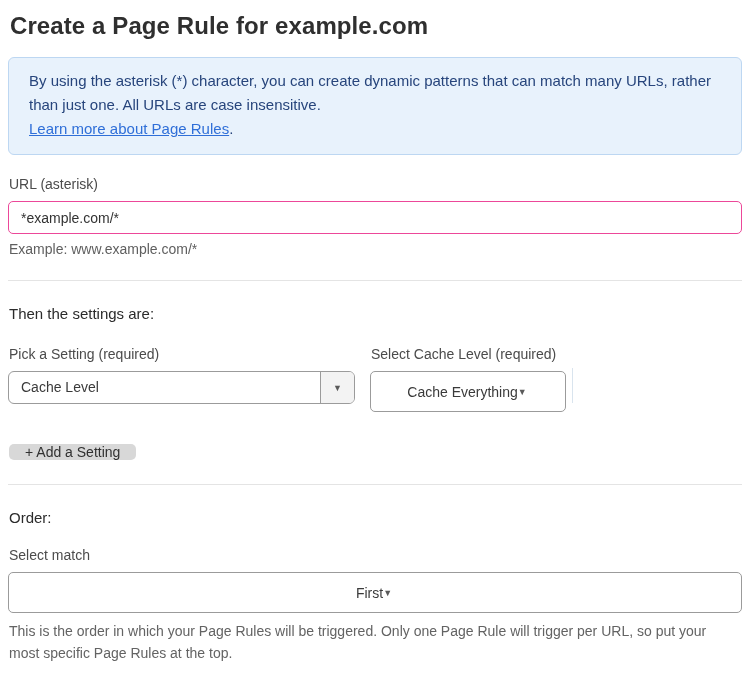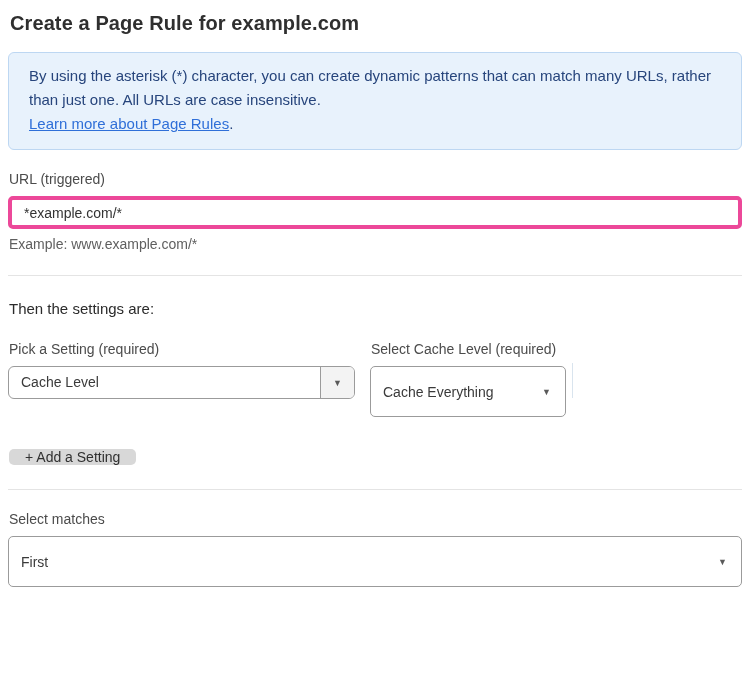--- a/index.html
+++ b/index.html
@@ -7,21 +7,21 @@
   body {
     width: 750px;
     height: 691px;
     background: #ffffff;
     font-family: "Liberation Sans", sans-serif;
     color: #333333;
   }
   .container { padding: 10px 8px 0 8px; }
 
   .page-title {
-    font-size: 20px;
+    font-size: 24px;
     font-weight: 700;
     color: #2f2f2f;
     margin: 2px 0 17px 2px;
     letter-spacing: 0.1px;
   }
 
   .info-box {
     background: #e8f2fc;
     border: 1px solid #bdd7f2;
     border-radius: 6px;
@@ -40,21 +40,21 @@
 
   .field-label {
     font-size: 14px;
     color: #4b4b4b;
     margin: 21px 0 9px 1px;
   }
   .text-input {
     display: block;
     width: 100%;
     height: 33px;
-    border: 4px solid #ec4899;
+    border: 1px solid #ec4899;
     border-radius: 5px;
     padding: 0 12px;
     font-size: 14px;
     color: #333333;
     font-family: "Liberation Sans", sans-serif;
     outline: none;
     background: #fff;
   }
   .field-helper {
     font-size: 14px;
@@ -108,26 +108,26 @@
     background: #f3f3f3;
     display: flex;
     align-items: center;
     justify-content: center;
     color: #5a5a5a;
     font-size: 9px;
   }
 
   .dropdown-inline {
     display: flex;
-    height: 51px;
+    height: 41px;
     border: 1px solid #9b9b9b;
     border-radius: 5px;
     background: #fff;
     align-items: center;
-    justify-content: space-between;
+    justify-content: center;
     padding: 0 14px 0 12px;
     font-size: 14px;
     color: #3a3a3a;
     cursor: pointer;
   }
   .dropdown-inline .dd-arrow { color: #5a5a5a; font-size: 9px; }
 
   .col-sep {
     width: 1px;
     height: 35px;
@@ -165,21 +165,21 @@
 
   <h1 class="page-title">Create a Page Rule for example.com</h1>
 
   <div class="info-box">
     <div class="info-body">By using the asterisk (*) character, you can create dynamic patterns that can match many URLs, rather than just one. All URLs are case insensitive.</div>
     <div>
       <a class="info-link">Learn more about Page Rules</a><span class="link-suffix">.</span>
     </div>
   </div>
 
-  <div class="field-label">URL (triggered)</div>
+  <div class="field-label">URL (asterisk)</div>
   <input class="text-input" type="text" value="*example.com/*" style="">
   <div class="field-helper">Example: www.example.com/*</div>
 
   <hr class="divider">
 
   <div class="section-heading">Then the settings are:</div>
 
   <div class="settings-row">
     <div class="settings-col1">
       <div class="field-label">Pick a Setting (required)</div>
@@ -195,24 +195,26 @@
         <span class="dd-arrow">▼</span>
       </div>
     </div>
     <div class="col-sep"></div>
   </div>
 
   <button class="btn btn-gray add-setting-btn">+ Add a Setting</button>
 
   <hr class="divider">
 
-
-  <div class="field-label">Select matches</div>
+  <div class="section-heading">Order:</div>
+
+  <div class="field-label">Select match</div>
   <div class="dropdown-inline">
     <span>First</span>
     <span class="dd-arrow">▼</span>
   </div>
+  <div class="order-helper">This is the order in which your Page Rules will be triggered. Only one Page Rule will trigger per URL, so put your most specific Page Rules at the top.</div>
 
   
 
   
 
 </div>
 
 </body></html>

